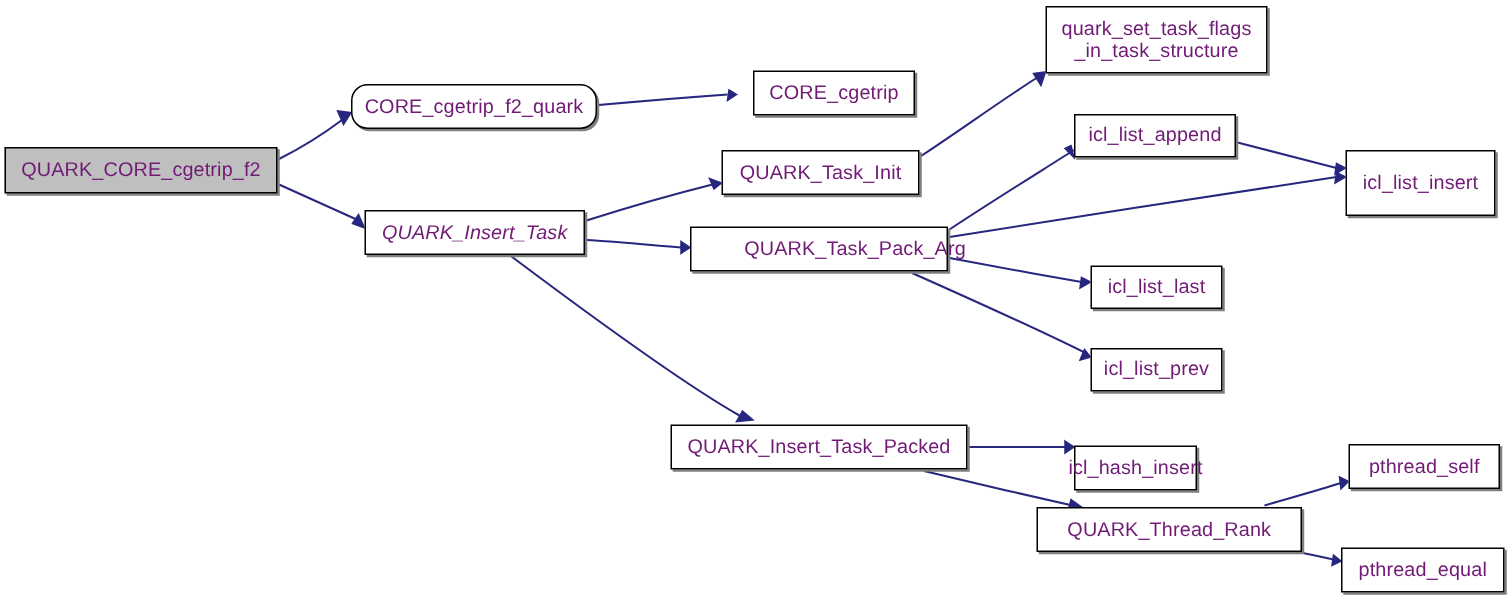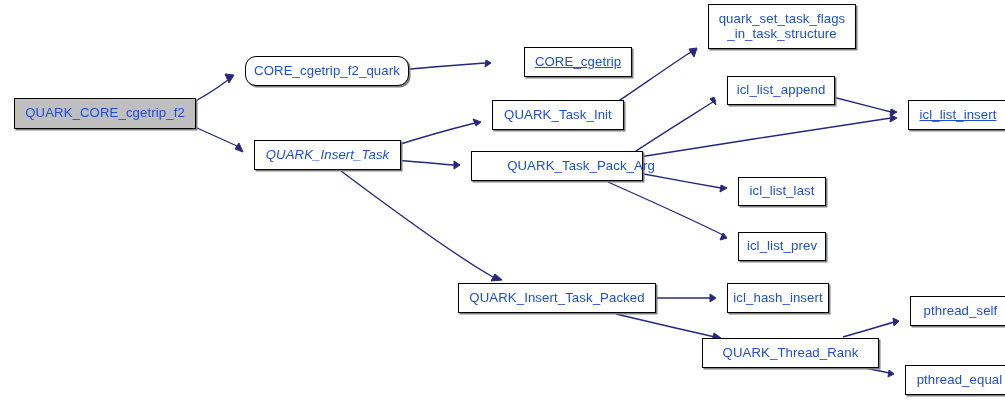--- a/index.html
+++ b/index.html
@@ -24,29 +24,28 @@
   }
   .node-box {
     position: absolute;
     box-sizing: border-box;
     border: 1px solid #000000;
     background: #ffffff;
     display: flex;
     align-items: center;
     justify-content: center;
     text-align: center;
-    color: #1d4ed8;
+    color: #701a75;
     font-family: "Liberation Sans", sans-serif;
     font-size: 13.2px;
     line-height: 1.12;
     letter-spacing: 0.1px;
     white-space: pre;
     box-shadow: 1.5px 1.5px 0 0 #7f7f7f;
     z-index: 5;
-    margin-left: 11px;
   }
   .node-box.highlight {
     background: #bfbfbf;
   }
   svg.edges {
     position: absolute;
     left: 0;
     top: 0;
     width: 1005px;
     height: 400px;
@@ -103,28 +102,28 @@
         <polygon class="arrowhead" points="710,294 716,298 710,302"></polygon>
         <polygon class="arrowhead" points="714,333 721,338 712,341"></polygon>
         <polygon class="arrowhead" points="893,318 899,321 894,326"></polygon>
         <polygon class="arrowhead" points="889,370 894,374 888,377"></polygon>
       </g>
   </svg>
   <div id="nodes-layer">
       <div class="node-box highlight" style="left: 3px; top: 98px; width: 182px; height: 31px;">QUARK_CORE_cgetrip_f2</div>
       <div class="node-box" style="left: 234px; top: 56px; width: 164px; height: 30px; border-radius: 11px;">CORE_cgetrip_f2_quark</div>
       <div class="node-box" style="left: 243px; top: 140px; width: 147px; height: 30px; font-style: italic;">QUARK_Insert_Task</div>
-      <div class="node-box" style="left: 513px; top: 47px; width: 108px; height: 30px; text-decoration: underline;">CORE_cgetrip</div>
+      <div class="node-box" style="left: 502px; top: 47px; width: 108px; height: 30px;">CORE_cgetrip</div>
       <div class="node-box" style="left: 481px; top: 100px; width: 132px; height: 30px; text-align: right;">QUARK_Task_Init</div>
       <div class="node-box" style="left: 460px; top: 151px; width: 172px; height: 30px; padding-left: 48px;">QUARK_Task_Pack_Arg</div>
       <div class="node-box" style="left: 447px; top: 283px; width: 198px; height: 30px;">QUARK_Insert_Task_Packed</div>
       <div class="node-box" style="left: 697px; top: 4px; width: 148px; height: 45px;">quark_set_task_flags
 _in_task_structure</div>
       <div class="node-box" style="left: 716px; top: 76px; width: 108px; height: 29px;">icl_list_append</div>
       <div class="node-box" style="left: 727px; top: 177px; width: 88px; height: 29px; text-align: right;">icl_list_last</div>
       <div class="node-box" style="left: 727px; top: 232px; width: 88px; height: 29px;">icl_list_prev</div>
-      <div class="node-box" style="left: 716px; top: 283px; width: 102px; height: 30px;">icl_hash_insert</div>
+      <div class="node-box" style="left: 716px; top: 297px; width: 82px; height: 30px;">icl_hash_insert</div>
       <div class="node-box" style="left: 691px; top: 338px; width: 177px; height: 30px;">QUARK_Thread_Rank</div>
-      <div class="node-box" style="left: 897px; top: 100px; width: 100px; height: 30px; text-decoration: underline;">icl_list_insert</div>
+      <div class="node-box" style="left: 897px; top: 100px; width: 100px; height: 44px;">icl_list_insert</div>
       <div class="node-box" style="left: 899px; top: 296px; width: 101px; height: 30px;">pthread_self</div>
       <div class="node-box" style="left: 894px; top: 365px; width: 109px; height: 30px;">pthread_equal</div>
     </div>
 </div>
 
 </body></html>

